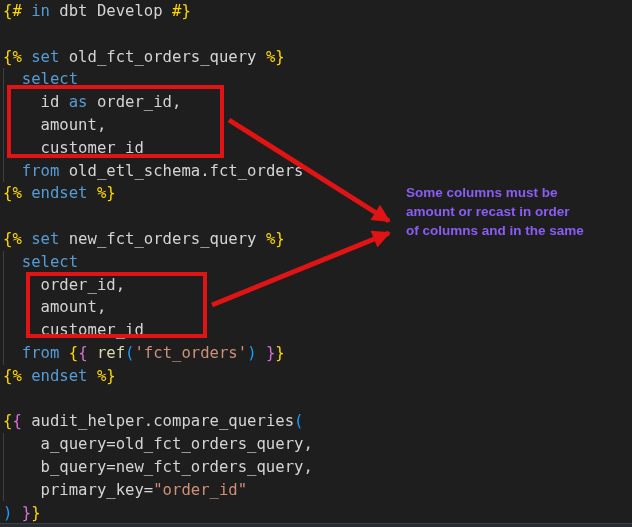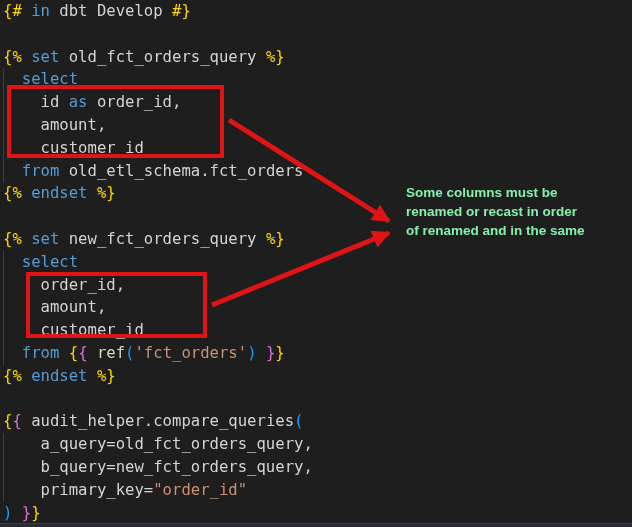--- a/index.html
+++ b/index.html
@@ -19,21 +19,21 @@
   .guide-1 { top:68px;  height:114px; }
   .guide-2 { top:251px; height:114px; }
   .guide-3 { top:433px; height:68px; }
   .red-box { position:absolute; border:4px solid #e01414; }
   .box-old { left:7px;  top:85px;  width:217px; height:73px; }
   .box-new { left:26px; top:272px; width:181px; height:66px; }
   .arrows { position:absolute; left:0; top:0; pointer-events:none; }
   .annotation {
     position:absolute; left:406px; top:183px; width:200px;
     font-family:"Liberation Sans", sans-serif; font-weight:bold;
-    font-size:13.5px; line-height:19px; color:#86efac;
+    font-size:13.5px; line-height:19px; color:#8b5cf6;
   }
   .bottom-strip {
     position:absolute; left:0; right:0; bottom:0; height:4px;
     background:#282b31; border-top:1px solid #3a3e46;
   }
 </style>
 </head>
 <body>
 
 <div class="screen">
@@ -52,18 +52,18 @@
       <marker id="arrowhead" viewBox="0 0 10 10" refX="9" refY="5" markerWidth="4.4" markerHeight="3.6" orient="auto">
         <path d="M0,0 L10,5 L0,10 Z" fill="#e01414"></path>
       </marker>
     </defs>
     <line x1="229" y1="120" x2="389" y2="221" stroke="#e01414" stroke-width="5" marker-end="url(#arrowhead)"></line>
     <line x1="212" y1="305" x2="389" y2="233" stroke="#e01414" stroke-width="5" marker-end="url(#arrowhead)"></line>
   </svg>
 
   <div class="annotation">
       <div>Some columns must be</div>
-      <div>renamed or recast in order</div>
-      <div>of renamed and in the same</div>
+      <div>amount or recast in order</div>
+      <div>of columns and in the same</div>
     </div>
 
   <div class="bottom-strip"></div>
 </div>
 
 </body></html>

